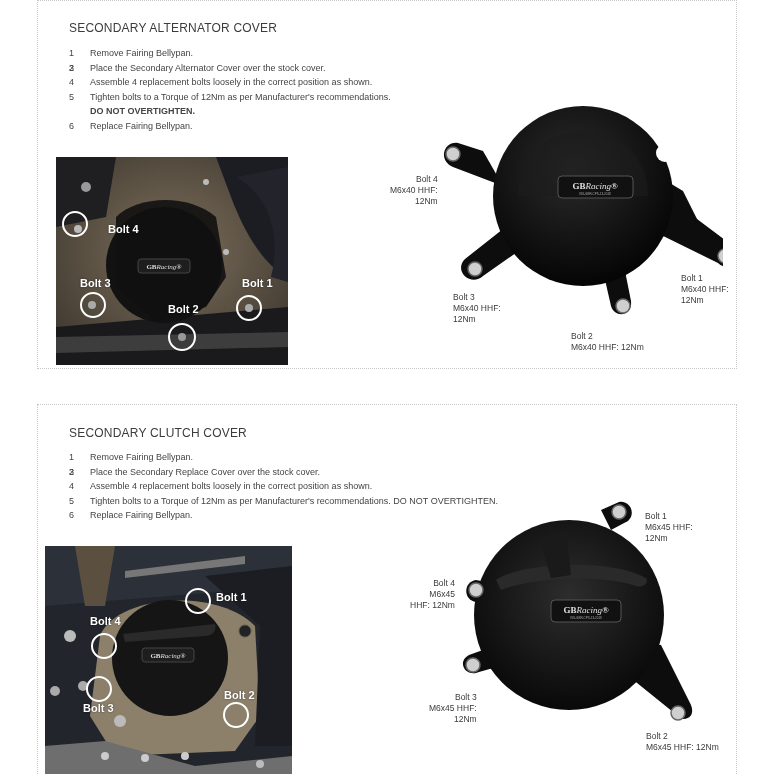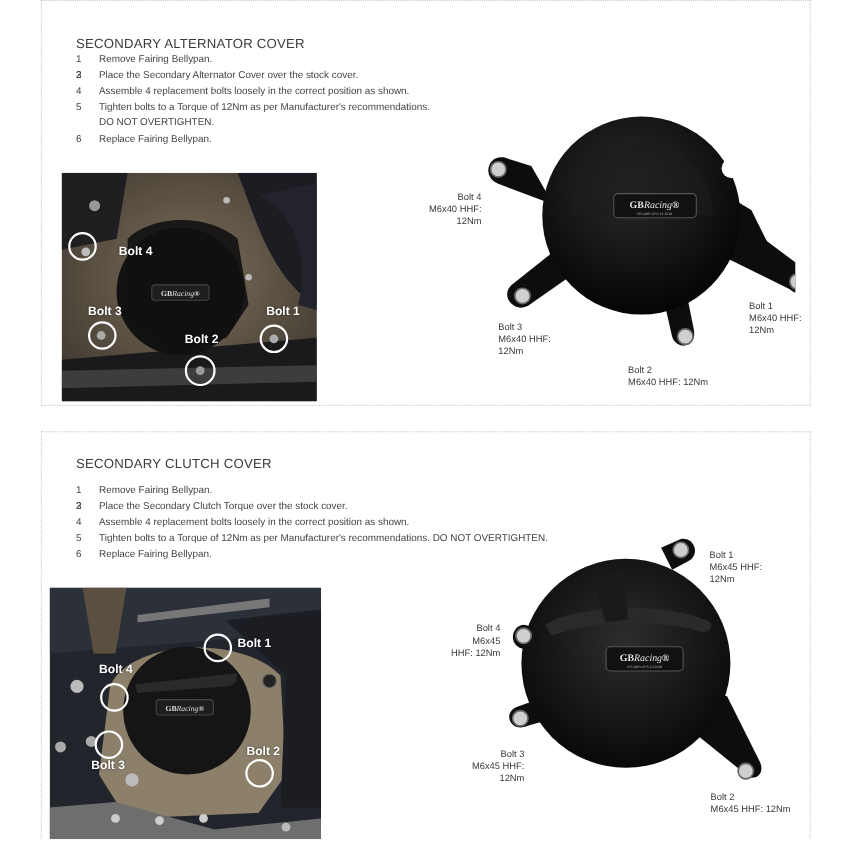--- a/index.html
+++ b/index.html
@@ -1,42 +1,42 @@
 <!DOCTYPE html>
 <html><head>
 <meta charset="utf-8">
 <style>
   html, body { margin:0; padding:0; background:#ffffff; }
   body { width:772px; height:774px; position:relative; overflow:hidden;
          font-family:"Liberation Sans", "DejaVu Sans", sans-serif; color:#3a3a3a; }
   .panel { position:absolute; left:37px; width:700px; background:#fff;
            border:1px dotted #c8c8c8; box-sizing:border-box; }
   #panel1 { top:0px; height:369px; }
-  #panel2 { top:392px; height:370px; border-bottom:none; }
+  #panel2 { top:404px; height:370px; border-bottom:none; }
   .title { position:absolute; left:31px; font-size:12px; letter-spacing:0.2px; color:#3c3c3c; }
   .steps { position:absolute; left:31px; margin:0; padding:0; list-style:none;
            font-size:9px; line-height:14.5px; color:#444; }
   .steps li { position:relative; padding-left:21px; white-space:nowrap; }
   .steps .num { position:absolute; left:0; top:0; }
-  .steps .cont { display:block; }
+  .steps .cont { display:block;font-weight:bold; }
   .photo { position:absolute; overflow:hidden; }
   .photo svg { display:block; }
   .label-lines { position:absolute; font-size:8.5px; line-height:11px; color:#3a3a3a; white-space:nowrap; }
   .label-lines span { display:block; }
   .right { text-align:right; }
   .bolt-tag { position:absolute; font-weight:bold; font-size:11px; color:#fff;
               text-shadow:0 0 2px rgba(0,0,0,0.6); white-space:nowrap; }
   .ring { position:absolute; border:2px solid #fff; border-radius:50%; box-sizing:border-box; }
   .cover { position:absolute; }
 </style>
 </head>
 <body>
 
 <div class="panel" id="panel1">
-  <div class="title" style="top:32px;">SECONDARY ALTERNATOR COVER</div>
+  <div class="title" style="top:20px;">SECONDARY ALTERNATOR COVER</div>
   <ul class="steps" style="top:45px;">
     <li><span class="num">1</span><span>Remove Fairing Bellypan.</span></li>
     <li><span class="num">2</span></li>
     <li><span class="num">3</span><span>Place the Secondary Alternator Cover over the stock cover.</span></li>
     <li><span class="num">4</span><span>Assemble 4 replacement bolts loosely in the correct position as shown.</span></li>
     <li><span class="num">5</span><span>Tighten bolts to a Torque of 12Nm as per Manufacturer's recommendations.</span><span class="cont">DO NOT OVERTIGHTEN.</span></li>
     <li><span class="num">6</span><span>Replace Fairing Bellypan.</span></li>
   </ul>
 
   <div class="photo" style="left:18px; top:156px; width:232px; height:208px;">
@@ -124,21 +124,21 @@
     <span>M6x40 HHF:</span>
     <span>12Nm</span>
   </div>
 </div>
 
 <div class="panel" id="panel2">
   <div class="title" style="top:21px;">SECONDARY CLUTCH COVER</div>
   <ul class="steps" style="top:45px;">
     <li><span class="num">1</span><span>Remove Fairing Bellypan.</span></li>
     <li><span class="num">2</span></li>
-    <li><span class="num">3</span><span>Place the Secondary Clutch Torque over the stock cover.</span></li>
+    <li><span class="num">3</span><span>Place the Secondary Replace Cover over the stock cover.</span></li>
     <li><span class="num">4</span><span>Assemble 4 replacement bolts loosely in the correct position as shown.</span></li>
     <li><span class="num">5</span><span>Tighten bolts to a Torque of 12Nm as per Manufacturer's recommendations. DO NOT OVERTIGHTEN.</span></li>
     <li><span class="num">6</span><span>Replace Fairing Bellypan.</span></li>
   </ul>
 
   <div class="photo" style="left:7px; top:141px; width:247px; height:229px;">
     <svg width="247" height="229" viewBox="0 0 247 229">
       <rect width="247" height="229" fill="#22252b"></rect>
       <path d="M0 0 L247 0 L247 40 L0 60 Z" fill="#2c3038"></path>
       <path d="M30 0 L70 0 L60 60 L40 60 Z" fill="#5b5040"></path>

